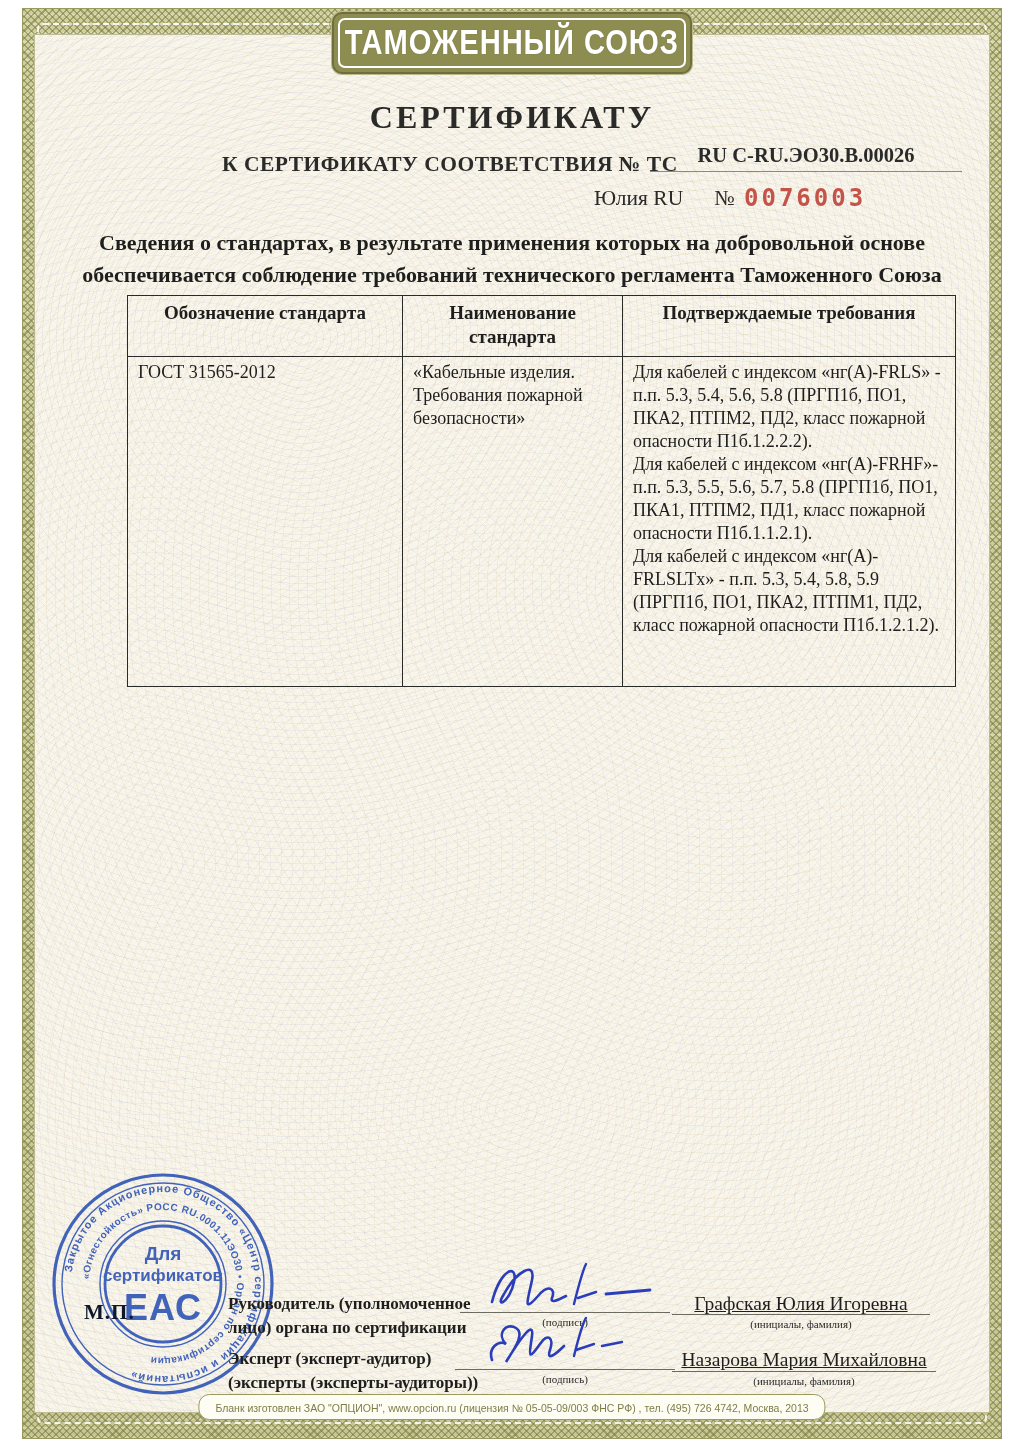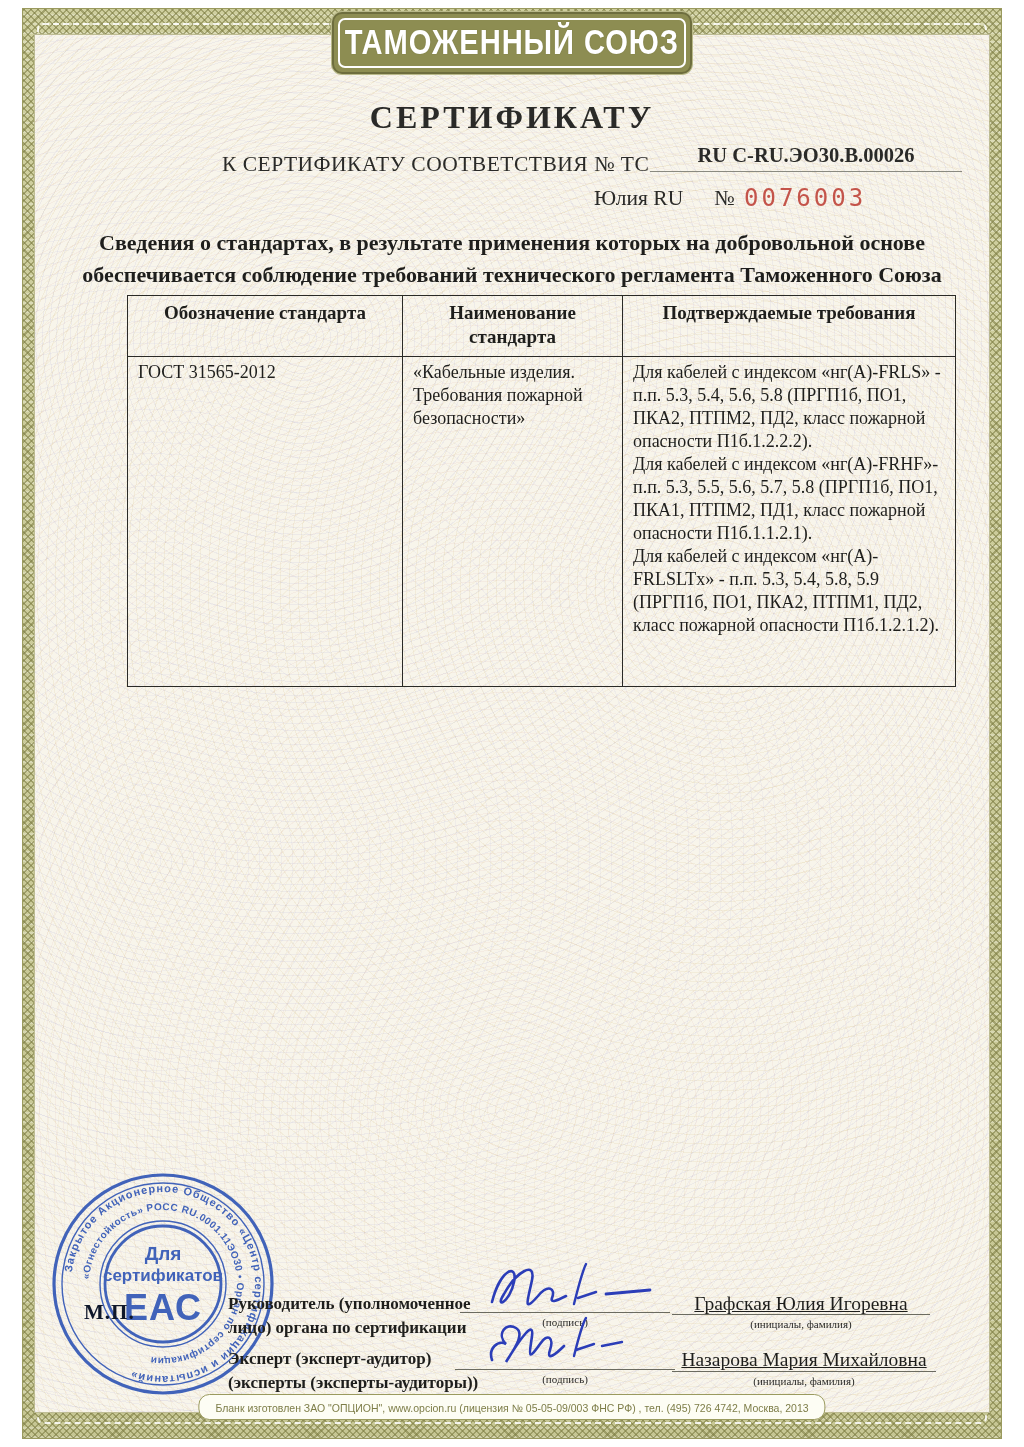--- a/index.html
+++ b/index.html
@@ -52,32 +52,32 @@
     font-size:31px; color:#ffffff; letter-spacing:1px; white-space:nowrap;
     transform:scale(.94,1.12); text-shadow:0 0 1px rgba(90,90,40,.6);
   }
   
   .title {
     position:absolute; top:99px; left:0; width:100%; text-align:center;
     font-size:32px; font-weight:bold; letter-spacing:3px; color:#2a2a28;
   }
   .subtitle {
     position:absolute; left:222px; top:152px;
-    font-size:21.5px; font-weight:normal; letter-spacing:.5px; color:#2a2a28;
+    font-size:21.5px; font-weight:bold; letter-spacing:.5px; color:#2a2a28;
   }
   .cert-number {
     position:absolute; left:650px; top:144px; width:312px;
     text-align:center; font-size:20.5px; font-weight:bold; color:#2a2a28;
     border-bottom:1.5px solid #8a8a80; padding-bottom:4px;
   }
   .series-label  { position:absolute; left:594px; top:186px; font-size:21.5px; color:#2a2a28; }
   .series-no-sign{ position:absolute; left:714px; top:186px; font-size:21.5px; color:#2a2a28; }
   .series-number {
     position:absolute; left:744px; top:184px;
-    font-family:"DejaVu Sans Mono", monospace; font-weight:normal;
+    font-family:"DejaVu Sans Mono", monospace; font-weight:bold;
     font-size:24px; letter-spacing:3px; color:#c4544a;
   }
   .intro {
     position:absolute; left:70px; top:227px; width:884px;
     text-align:center; font-size:22px; font-weight:bold; line-height:1.45;
     color:#1e1e1c;
   }
   
   .std-table {
     position:absolute; left:127px; top:295px; width:828px;

